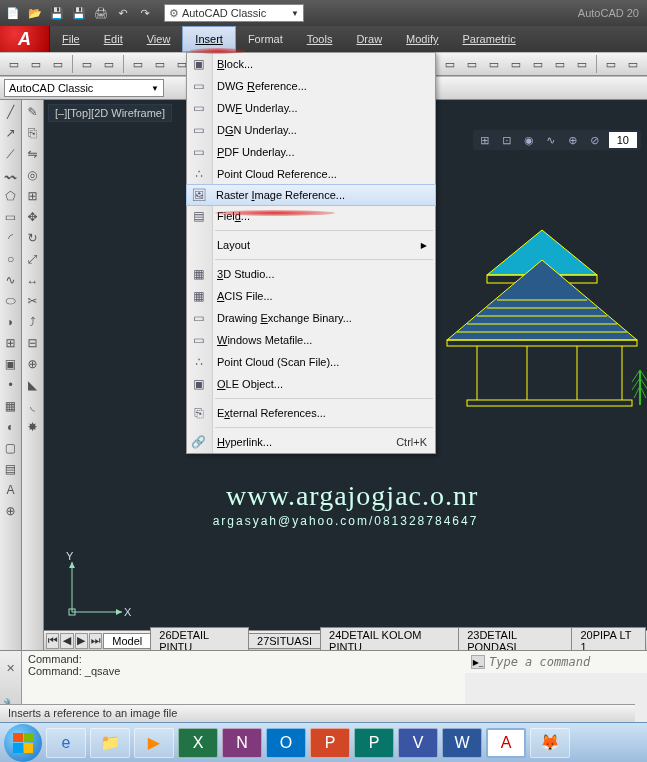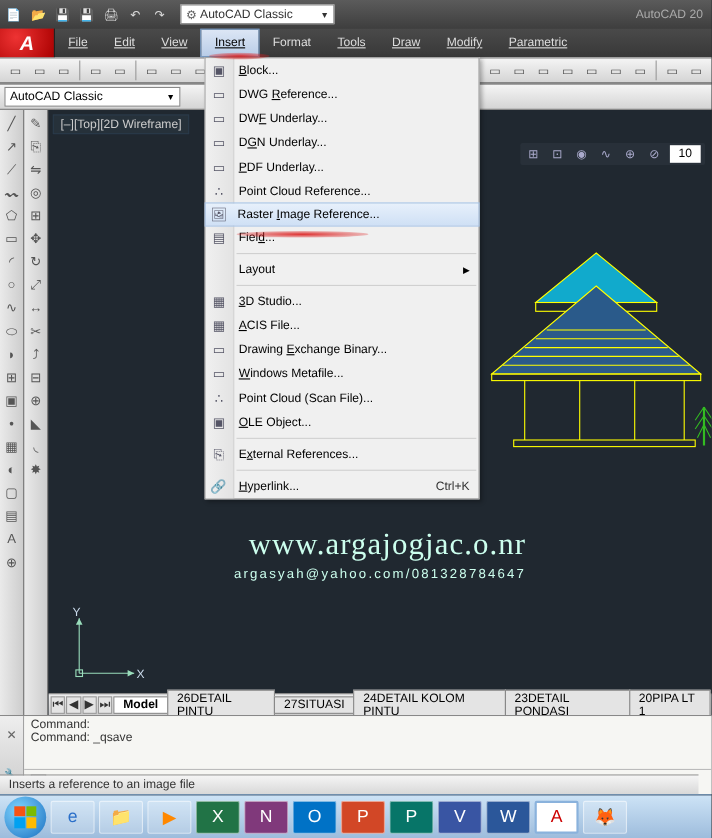--- a/index.html
+++ b/index.html
@@ -44,27 +44,27 @@
   .wm { position:absolute; left:50%; top:380px; transform:translateX(-50%); color:#cfe; text-align:right; }
   .wm .u { font-family: "Brush Script MT", cursive; font-size:28px; letter-spacing:1px; }
   .wm .e { font-size:12px; letter-spacing:2px; margin-top:2px; }
 
   .ucs { position:absolute; left:18px; bottom:28px; color:#8da; }
 
   
   .layout-tabs { height:20px; background:linear-gradient(#eee,#ccc); border-top:1px solid #888; display:flex; align-items:center; padding:0 2px; gap:0; font-size:10px; }
   .nav-arr { width:14px; height:16px; display:flex; align-items:center; justify-content:center; color:#333; border:1px solid #999; background:#e4e4e4; margin-right:1px; }
   .tab { padding:1px 8px; border:1px solid #888; background:#e4e4e4; margin-right:-1px; }
-  .tab.active { background:#fff; font-weight:bold; }
+  .tab.active { background:#fff; font-weight:normal; }
 
   
   .cmdarea { position:absolute; left:0; right:0; bottom:40px; height:72px; background:#ededed; border-top:1px solid #888; display:flex; }
   .cmd-left { width:22px; background:linear-gradient(#eee,#ccc); border-right:1px solid #999; display:flex; flex-direction:column; justify-content:space-around; align-items:center; }
   .cmd-left .x { color:#666; }
-  .cmd-body { flex:1; display:flex; flex-direction:column; }
+  .cmd-body { flex:1; display:flex; flex-direction:row; }
   .cmd-hist { background:#f6f6f3; flex:1; padding:2px 6px; font-family: Consolas, monospace; color:#333; font-size:12px; border-bottom:1px solid #bbb; overflow:hidden; }
   .cmd-input { height:22px; background:#f6f6f3; display:flex; align-items:center; padding:0 6px; gap:4px; }
   .cmd-input .arrow { width:14px; height:14px; background:#ddd; border:1px solid #aaa; display:flex; align-items:center; justify-content:center; font-size:8px; }
   .cmd-input input { flex:1; border:none; background:transparent; font-style:italic; color:#888; font-family: Consolas, monospace; font-size:12px; outline:none; }
 
   
   .taskbar { position:absolute; left:0; right:0; bottom:0; height:40px; background:linear-gradient(#cde3f6,#9dbcdc); display:flex; align-items:center; gap:4px; padding:0 4px; border-top:1px solid #6a8fb5; }
   .startbtn { width:38px; height:38px; border-radius:50%; background:radial-gradient(circle at 35% 35%, #7fd5ff, #1a6fc0); display:flex; align-items:center; justify-content:center; position:relative; }
   .winlogo { width:20px; height:20px; display:grid; grid-template-columns:1fr 1fr; grid-template-rows:1fr 1fr; gap:1px; }
   .winlogo div:nth-child(1){background:#f65314;} .winlogo div:nth-child(2){background:#7cbb00;}

